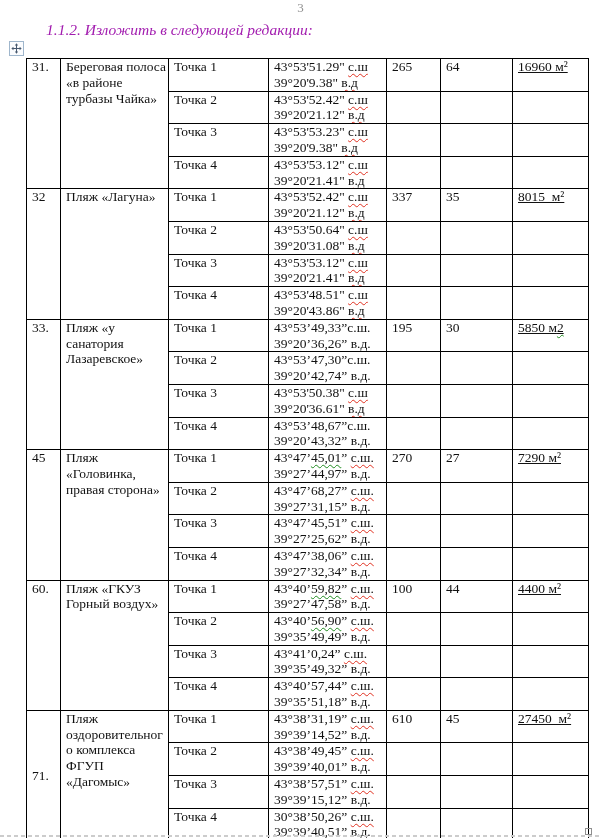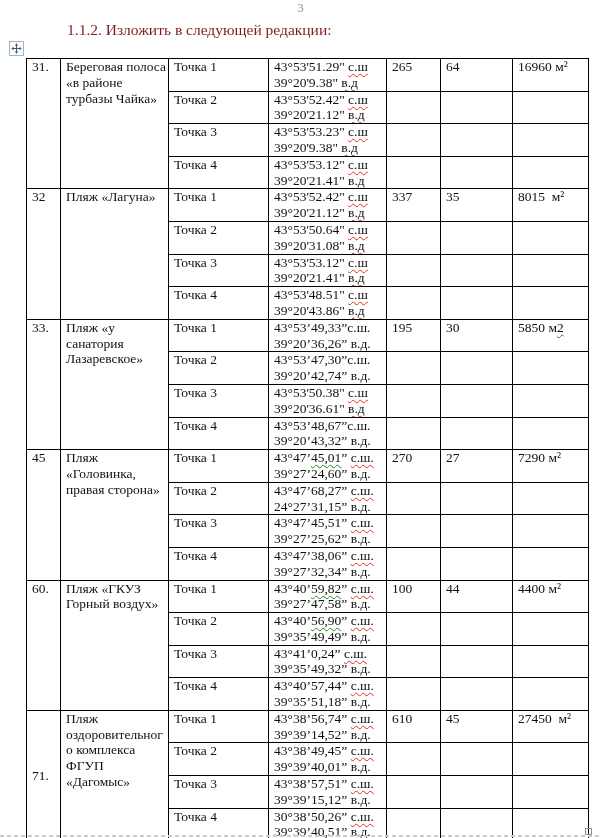--- a/index.html
+++ b/index.html
@@ -1,30 +1,30 @@
 <!DOCTYPE html>
 <html><head>
 <meta charset="utf-8">
 <style>
   html,body{margin:0;padding:0;background:#fff;}
   .page{position:relative;width:601px;height:838px;background:#ffffff;overflow:hidden;
         font-family:"Liberation Serif","DejaVu Serif",serif;color:#111;}
   .page-number{position:absolute;top:0;left:0;right:0;text-align:center;
         font-size:13px;color:#8f8f8f;}
-  .heading{position:absolute;top:21px;left:67px;font-size:15.5px;color:#7f1d1d;white-space:nowrap;}
+  .heading{position:absolute;top:21px;left:46px;font-size:15.5px;color:#a21caf;white-space:nowrap;font-style:italic;}
   .move-handle{position:absolute;left:9px;top:41px;width:15px;height:15px;box-sizing:border-box;
         border:1px solid #9fb6cc;background:#fbfcfe;display:flex;align-items:center;justify-content:center;cursor:move;}
   table.doc{position:absolute;top:58px;left:26px;width:562px;border-collapse:collapse;table-layout:fixed;}
   table.doc tr{height:32.3px;}
   table.doc td{border:1px solid #000;vertical-align:top;padding:0 2px 0 5px;
         font-size:13.5px;line-height:15.8px;overflow:hidden;}
   td.c-num{padding-left:8px;margin-top:12px;}
   td.c-num.vmid{vertical-align:middle;}
   td.c-name{overflow-wrap:break-word;word-break:break-word;}
-  td.c-a{padding-left:7px;}
+  td.c-a{padding-left:7px;text-decoration:underline;}
   .sq-red{text-decoration:underline wavy #e03020;text-decoration-thickness:1px;
         text-decoration-skip-ink:none;text-underline-offset:2px;}
   .sq-green{text-decoration:underline wavy #1e8a1e;text-decoration-thickness:1px;
         text-decoration-skip-ink:none;text-underline-offset:2px;}
   .resize-handle{position:absolute;left:585px;top:828px;width:7px;height:7px;box-sizing:border-box;
         border:1px solid #8f8f8f;background:transparent;cursor:nwse-resize;}
   .dash-line{position:absolute;left:0;top:835px;width:601px;height:2px;
         background:repeating-linear-gradient(90deg,#cccccc 0 4px,transparent 4px 7px);}
 </style>
 </head>
@@ -185,31 +185,31 @@
           <td class="c-w"></td>
           <td class="c-l"></td>
           <td class="c-a"></td>
         </tr>
         <tr>
           <td class="c-num" rowspan="4">45</td>
           <td class="c-name" rowspan="4">Пляж «Головинка, правая сторона»</td>
           <td class="c-point">Точка 1</td>
           <td class="c-coord">
             <div><span>43°47’</span><span class="sq-green">45,01</span><span>” </span><span class="sq-red">с.ш.</span></div>
-            <div><span>39°27’24,60” в.д.</span></div>
+            <div><span>39°27’44,97” в.д.</span></div>
           </td>
           <td class="c-w">270</td>
           <td class="c-l">27</td>
           <td class="c-a"><span>7290 м²</span></td>
         </tr>
         <tr>
           <td class="c-point">Точка 2</td>
           <td class="c-coord">
             <div><span>43°47’68,27” </span><span class="sq-red">с.ш.</span></div>
-            <div><span>24°27’31,15” в.д.</span></div>
+            <div><span>39°27’31,15” в.д.</span></div>
           </td>
           <td class="c-w"></td>
           <td class="c-l"></td>
           <td class="c-a"></td>
         </tr>
         <tr>
           <td class="c-point">Точка 3</td>
           <td class="c-coord">
             <div><span>43°47’45,51” </span><span class="sq-red">с.ш.</span></div>
             <div><span>39°27’25,62” в.д.</span></div>
@@ -268,21 +268,21 @@
           </td>
           <td class="c-w"></td>
           <td class="c-l"></td>
           <td class="c-a"></td>
         </tr>
         <tr>
           <td class="c-num vmid" rowspan="4">71.</td>
           <td class="c-name" rowspan="4">Пляж оздоровительного комплекса ФГУП «Дагомыс»</td>
           <td class="c-point">Точка 1</td>
           <td class="c-coord">
-            <div><span>43°38’56,74” </span><span class="sq-red">с.ш.</span></div>
+            <div><span>43°38’31,19” </span><span class="sq-red">с.ш.</span></div>
             <div><span>39°39’14,52” в.д.</span></div>
           </td>
           <td class="c-w">610</td>
           <td class="c-l">45</td>
           <td class="c-a"><span>27450&nbsp; м²</span></td>
         </tr>
         <tr>
           <td class="c-point">Точка 2</td>
           <td class="c-coord">
             <div><span>43°38’49,45” </span><span class="sq-red">с.ш.</span></div>

